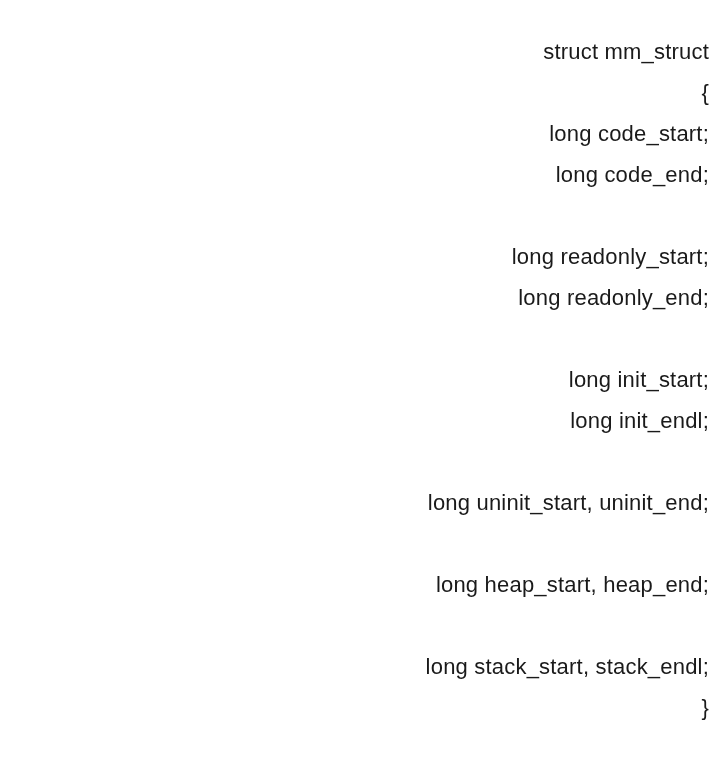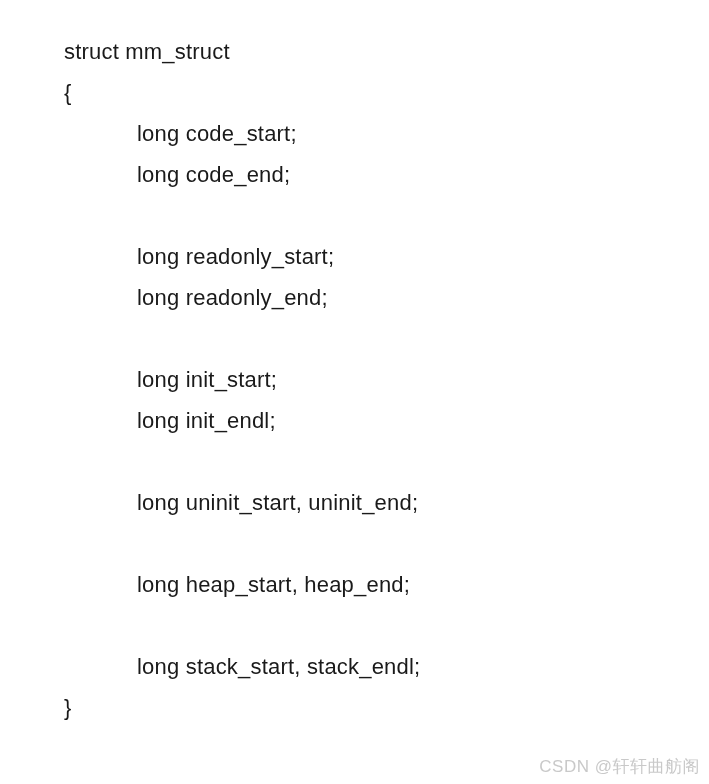--- a/index.html
+++ b/index.html
@@ -21,33 +21,33 @@
     left: 64px;
     right: 0;
     color: #1a1a1a;
     font-size: 22px;
     line-height: 41px;
     white-space: pre;
     letter-spacing: 0.2px;
   }
   .line {
     height: 41px;
+    text-align: right;
   }
   .line.indent {
     padding-left: 73px;
   }
   .watermark {
     position: absolute;
     right: 9px;
     bottom: 6px;
     font-size: 17px;
     color: #c9c9c9;
     text-shadow: 1px 1px 0 #ffffff;
     letter-spacing: 0.5px;
   }
 </style>
 </head>
 <body>
 
 <div class="page">
   <div class="code" id="code-lines"><div class="line">struct mm_struct</div><div class="line">{</div><div class="line indent">long code_start;</div><div class="line indent">long code_end;</div><div class="line">&nbsp;</div><div class="line indent">long readonly_start;</div><div class="line indent">long readonly_end;</div><div class="line">&nbsp;</div><div class="line indent">long init_start;</div><div class="line indent">long init_endl;</div><div class="line">&nbsp;</div><div class="line indent">long uninit_start, uninit_end;</div><div class="line">&nbsp;</div><div class="line indent">long heap_start, heap_end;</div><div class="line">&nbsp;</div><div class="line indent">long stack_start, stack_endl;</div><div class="line">}</div></div>
-  <div class="watermark">CSDN @轩轩曲舫阁</div>
 </div>
 
 </body></html>

